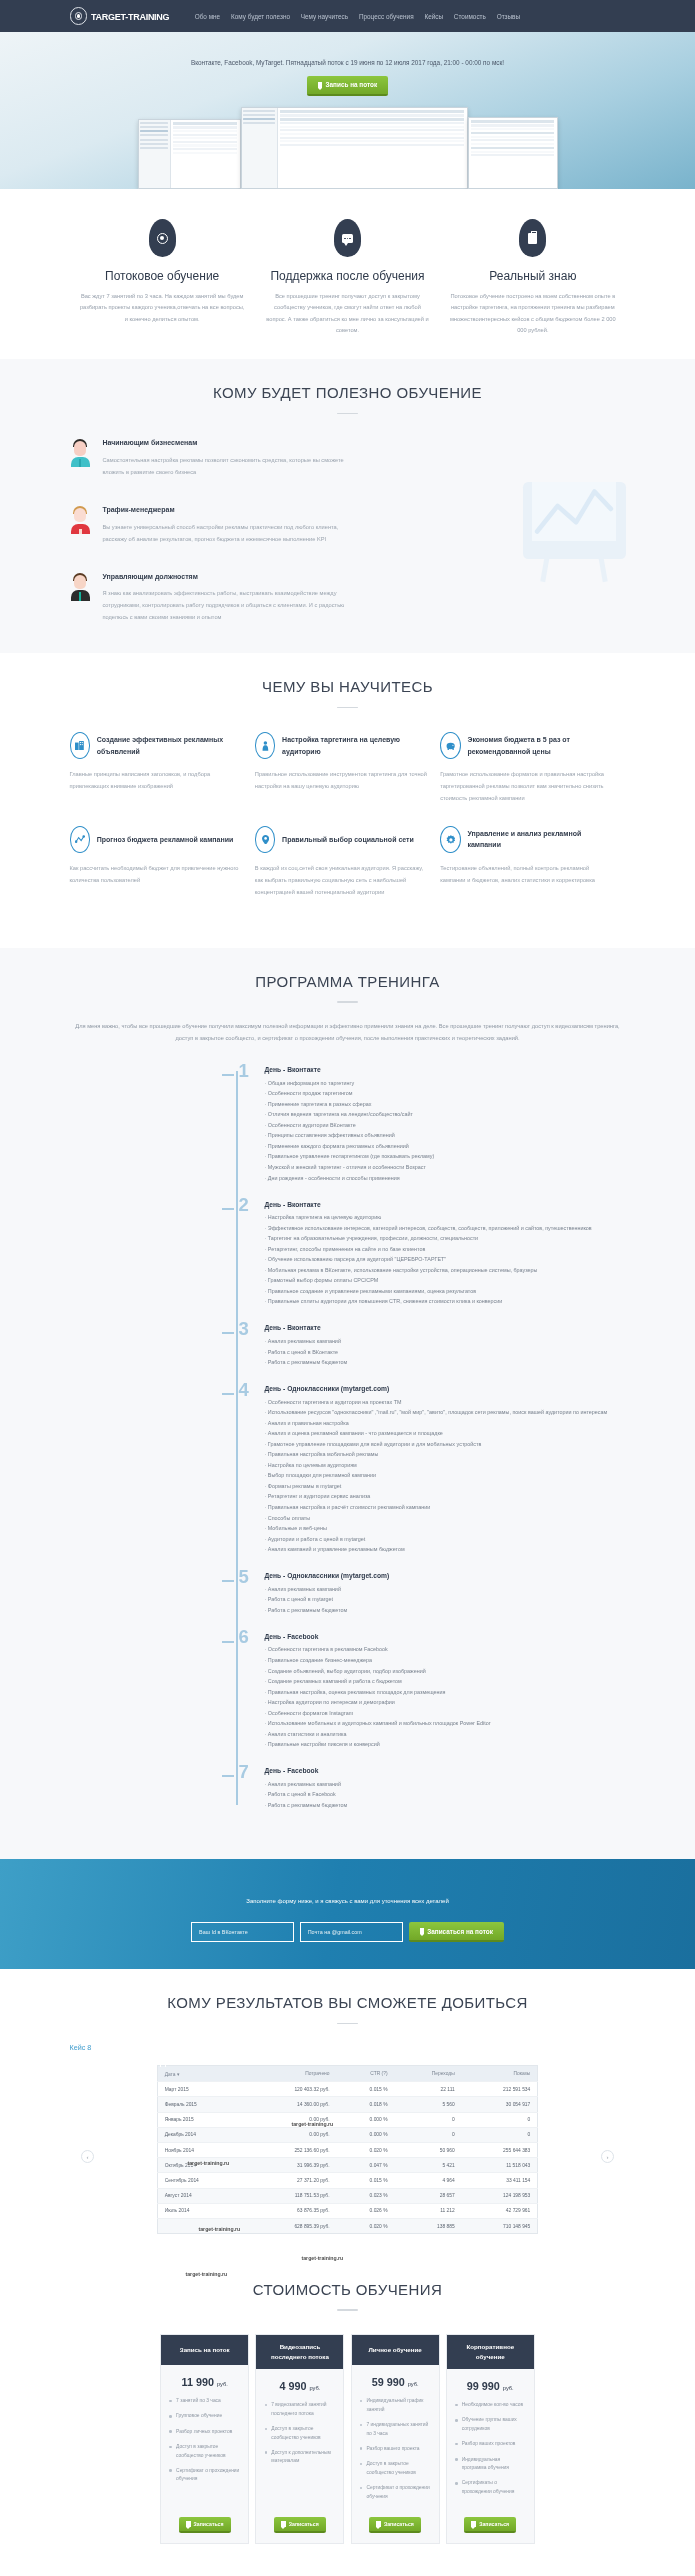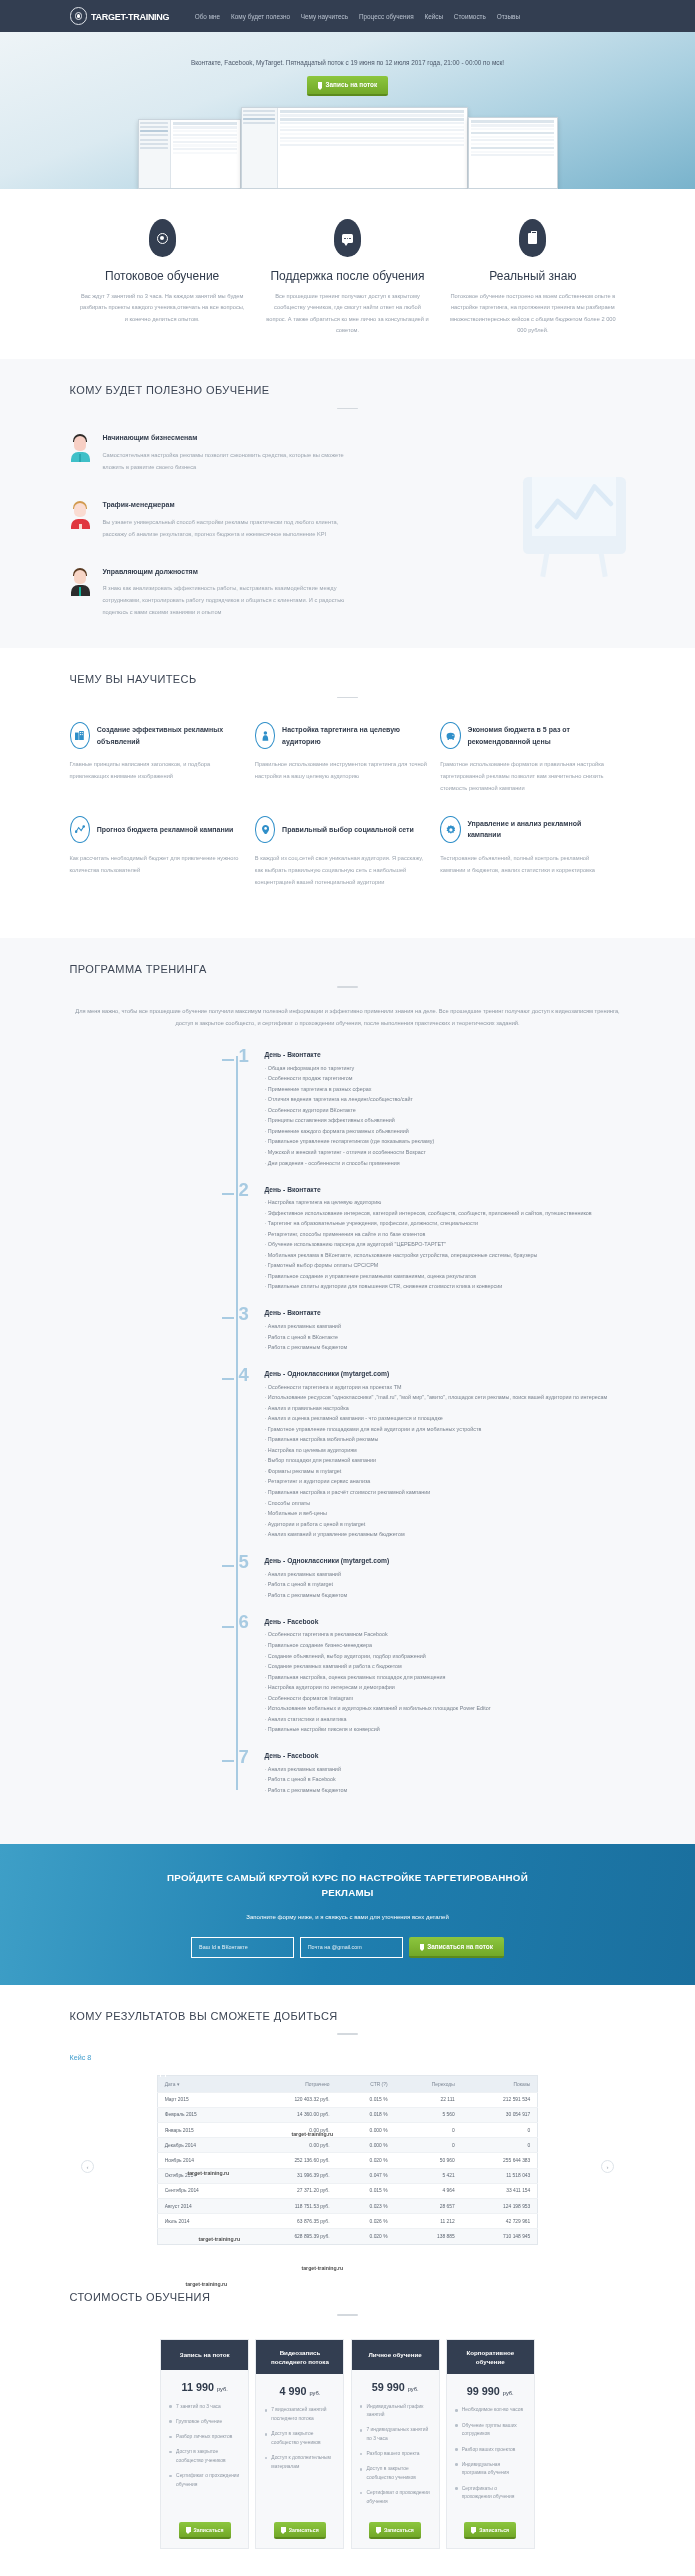--- a/index.html
+++ b/index.html
@@ -63,21 +63,21 @@
   .ring i{width:4.1px;height:4.1px;border-radius:50%;background:#fff;display:block;}
   .bub { width:11.3px;height:8.8px;background:#fff;border-radius:1.5px;position:relative;display:flex;align-items:center;justify-content:center;gap:1px;}
   .bub span{width:1.5px;height:1.5px;border-radius:50%;background:#333e51;display:block;}
   .bub::after{content:"";position:absolute;left:2.1px;top:8.8px;border-left:2.1px solid transparent;border-right:2.1px solid transparent;border-top:3.6px solid #fff;}
   .case{width:8.8px;height:11.3px;background:#fff;border-radius:1px;position:relative;}
   .case::before{content:"";position:absolute;left:2.6px;top:-2.1px;width:3.6px;height:2.1px;border:1px solid #fff;border-bottom:none;border-radius:1px 1px 0 0;}
   .feat h3 { font-size:12px; font-weight:normal; color:#2f3a4b; margin-bottom:8.2px; }
   .feat p { font-size:5.7px; color:#97a0ac; line-height:2.0; }
 
   
-  .sec-h { font-size:11px; font-weight:normal; color:#3b4453; letter-spacing:0.4px; }
+  .sec-h { text-align:center; font-size:15px; font-weight:normal; color:#3b4453; letter-spacing:0.4px; }
   .rule { width:20.6px; height:1.5px; background:#d4d9de; margin:11.3px auto 0; border-radius:1px; }
 
   
   .who { background:#f7f8fa; padding:25px 0 29px; }
   .who-body { display:flex; margin-top:25px; position:relative; }
   .who-left { width:319px; }
   .who-item { display:flex; gap:11.3px; margin-bottom:27px; }
   .who-item:last-child{margin-bottom:0;}
   .av { width:21.6px; height:28px; flex:0 0 21.6px; position:relative; }
   .av .head { position:absolute; left:4.6px; top:2.1px; width:12.4px; height:14.4px; border-radius:6.2px 6.2px 5.2px 5.2px; }
@@ -537,21 +537,20 @@
             <li>· Работа с ценой в Facebook</li>
             <li>· Работа с рекламным бюджетом</li>
           </ul>
         </div>
       </div>
   </div>
 </section>
 
 <section class="cta">
   <div class="wrap">
-    <h2>ПРОЙДИТЕ САМЫЙ КРУТОЙ КУРС ПО НАСТРОЙКЕ ТАРГЕТИРОВАННОЙ РЕКЛАМЫ</h2>
     <p>Заполните форму ниже, и я свяжусь с вами для уточнения всех деталей</p>
     <div class="cta-form">
       <input type="text" placeholder="Ваш Id в ВКонтакте" style="">
       <input type="text" placeholder="Почта на @gmail.com" style="">
       <button class="btn-green">
         <span class="flag"></span>
         <span>Записаться на поток</span>
       </button>
     </div>
   </div>

